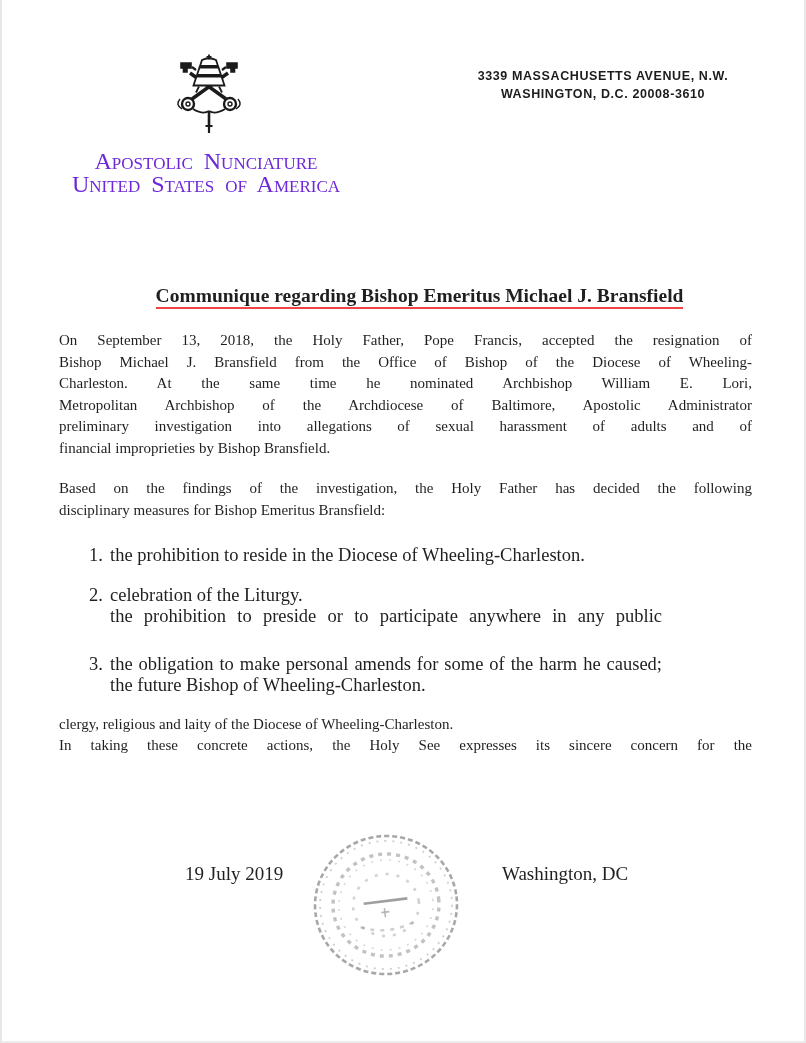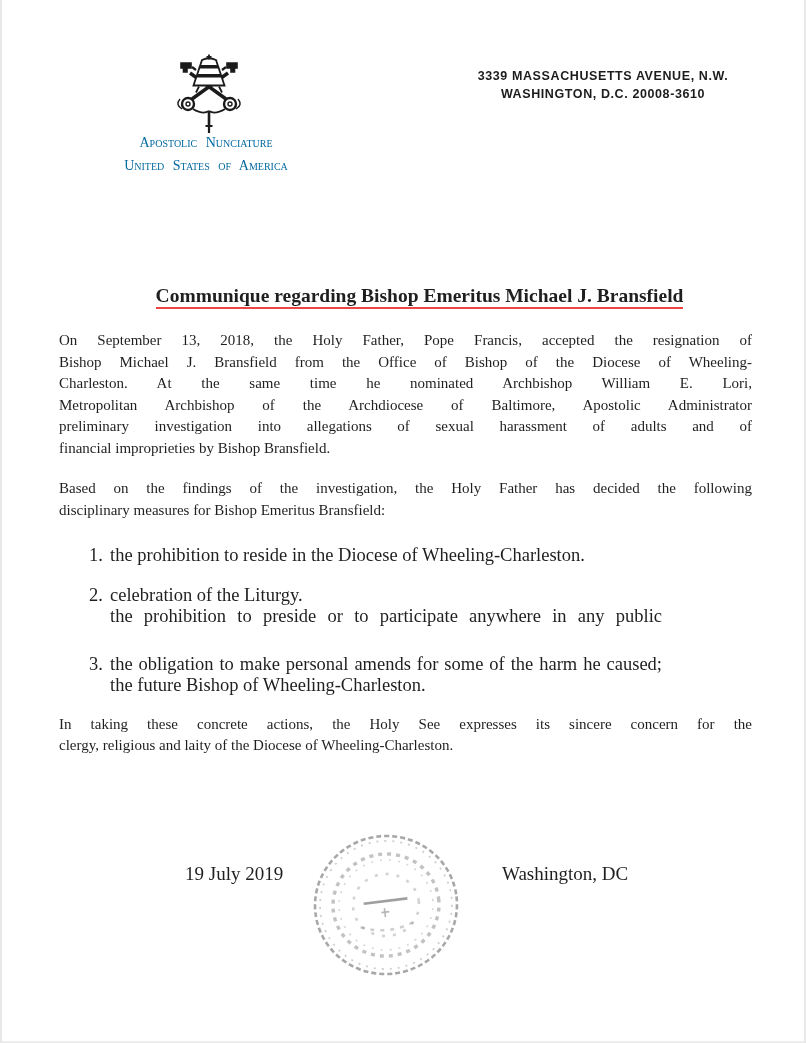--- a/index.html
+++ b/index.html
@@ -28,28 +28,28 @@
     text-align: center;
     font-family: "Liberation Sans", "DejaVu Sans", sans-serif;
     font-weight: bold;
     font-size: 12.5px;
     line-height: 17.5px;
     letter-spacing: 0.6px;
     color: #1c1c1c;
   }
   .org {
     position: absolute;
-    left: 48px; top: 132px;
+    left: 48px; top: 150px;
     width: 312px;
     text-align: center;
     font-variant: small-caps;
-    font-size: 14px;
+    font-size: 24px;
     line-height: 22.5px;
     word-spacing: 5px;
-    color: #0369a1;
+    color: #6d28d9;
   }
 
   
   .letter-body {
     position: absolute;
     left: 57px; top: 0;
     width: 693px;
   }
   .title {
     margin: 284px 0 0 0;
@@ -187,22 +187,22 @@
       <li id="li3">
         <span class="num">3.</span>
         <div class="li-lines">
           <div class="ln j">the obligation to make personal amends for some of the harm he caused;</div>
           <div class="ln">the future Bishop of Wheeling-Charleston.</div>
         </div>
       </li>
     </ol>
 
     <div class="para" id="p3">
+      <div class="ln">clergy, religious and laity of the Diocese of Wheeling-Charleston.</div>
       <div class="ln j">In taking these concrete actions, the Holy See expresses its sincere concern for the</div>
-      <div class="ln">clergy, religious and laity of the Diocese of Wheeling-Charleston.</div>
     </div>
 
   </main>
 
   <footer class="footer">
     <div class="date">19 July 2019</div>
 
     <div class="seal">
       <svg width="152" height="150" viewBox="0 0 152 150" fill="none" stroke="#5f5f5f">
         <g transform="rotate(-7 76 75)">

